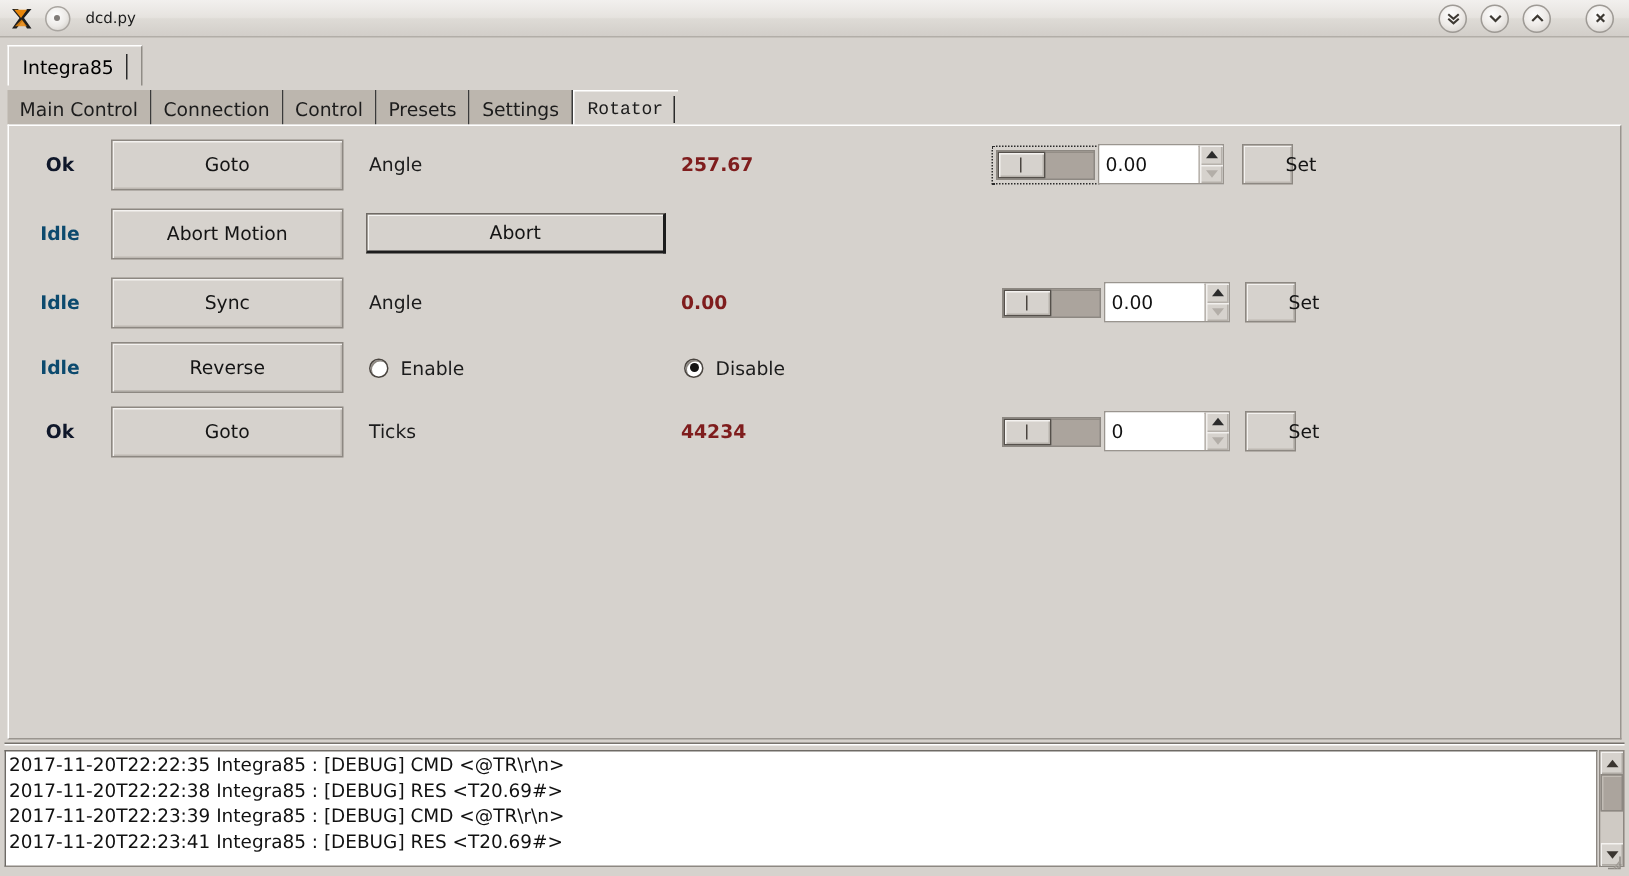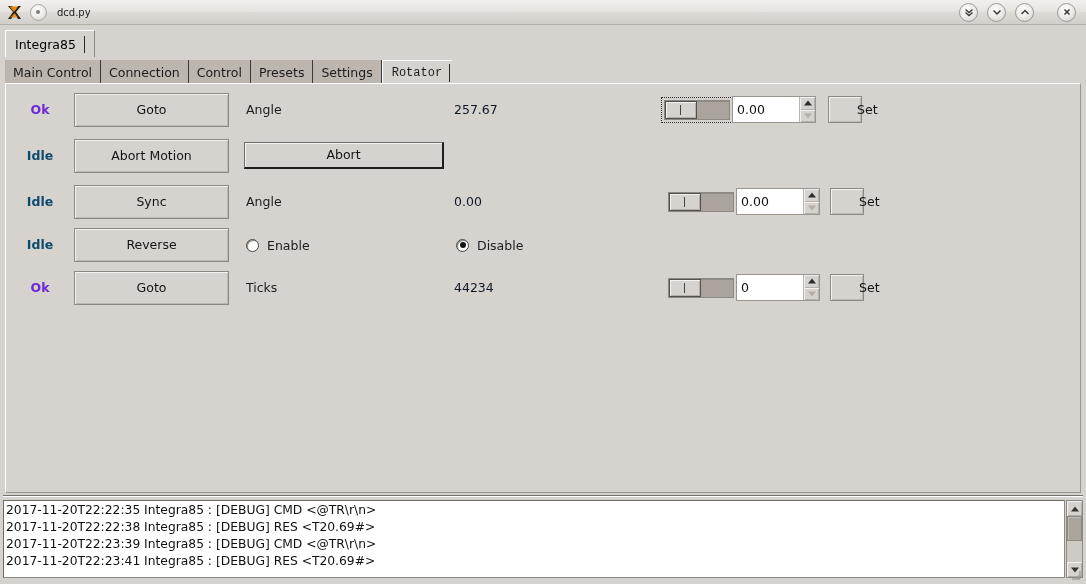--- a/index.html
+++ b/index.html
@@ -171,21 +171,21 @@
   }
   .cell { position: absolute; }
 
   .status {
     width: 64px;
     text-align: center;
     font-size: 12.5px;
     font-weight: bold;
     line-height: 40px;
   }
-  .status.ok { color: #6d28d9; }
+  .status.ok { color: #0f172a; }
   .status.idle { color: #0c4a6e; }
 
   .btn {
     background: #d6d2cd;
     border: 1px solid #8d8882;
     box-shadow: inset 1px 1px 0 #f4f2f0, inset -1px -1px 0 #bdb8b2;
     font-family: "DejaVu Sans", sans-serif;
     font-size: 12.5px;
     color: #141414;
     text-align: center;
@@ -213,22 +213,22 @@
     padding-left: 28px;
   }
 
   .label {
     font-size: 12.5px;
     color: #1c1c1c;
     line-height: 40px;
   }
   .value {
     font-size: 12.5px;
-    font-weight: normal;
-    color: #0f172a;
+    font-weight: bold;
+    color: #7f1d1d;
     line-height: 40px;
   }
 
   
   .slider {
     width: 66px; height: 20px;
     background: #aba49d;
     border: 1px solid #8d8882;
     box-shadow: inset 1px 1px 0 #938d86;
     box-sizing: border-box;

